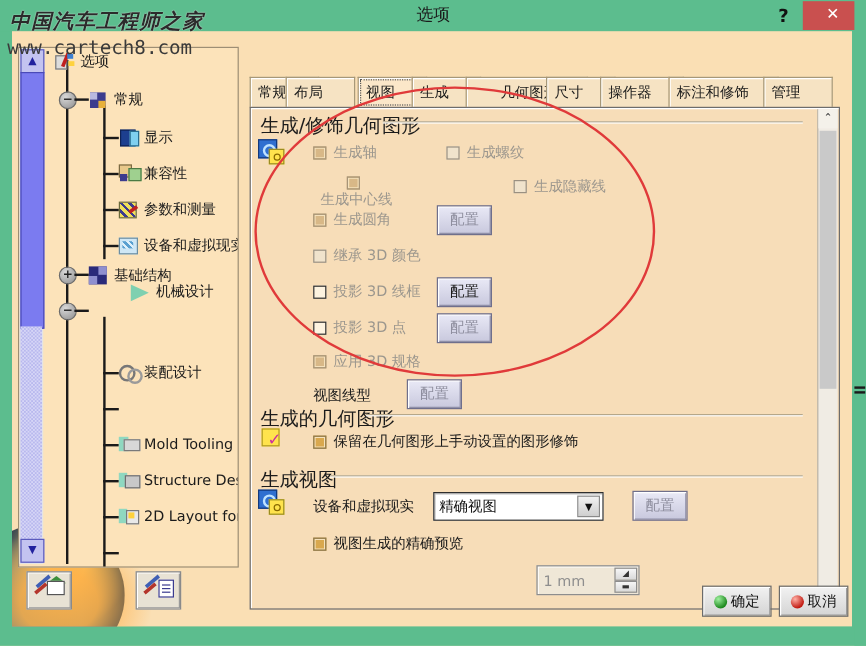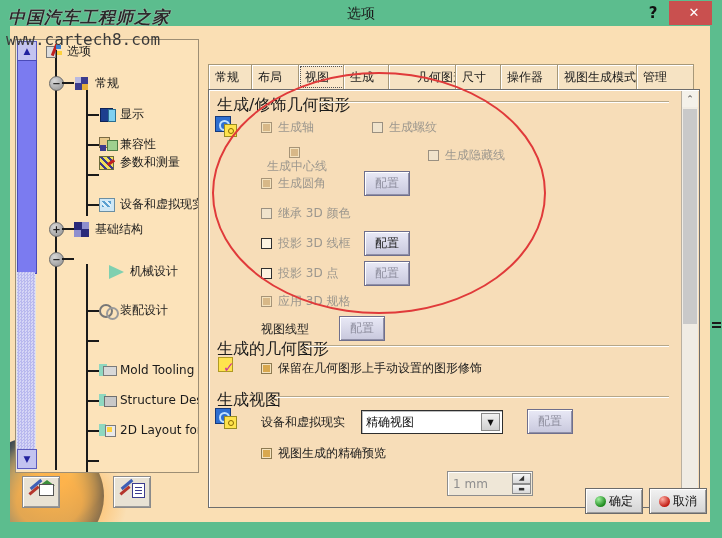--- a/index.html
+++ b/index.html
@@ -324,21 +324,21 @@
       <div class="node" style="left:61px;top:93px;">
         <span class="ico">
           <i style="left:0;top:0;width:9px;height:9px;background:#e8c98a;border:1px solid #7a6a44;"></i>
           <i style="left:8px;top:3px;width:9px;height:9px;background:#9fd08f;border:1px solid #4c7a44;"></i>
           <i style="left:1px;top:8px;width:6px;height:6px;background:#3c3c8e;"></i>
         </span>
         <span class="lbl">兼容性</span>
       </div>
 
       <div class="hline" style="left:48px;top:134px;width:13px;"></div>
-      <div class="node" style="left:61px;top:111px;">
+      <div class="node" style="left:61px;top:123px;">
         <span class="ico">
           <i style="left:0;top:1px;width:13px;height:12px;background:repeating-linear-gradient(45deg,#f0e05a 0 3px,#3c3c8e 3px 5px);border:1px solid #6a6a3a;"></i>
           <i style="left:8px;top:6px;width:8px;height:3px;background:#c02020;transform:rotate(-35deg);"></i>
         </span>
         <span class="lbl">参数和测量</span>
       </div>
 
       <div class="hline" style="left:48px;top:164px;width:13px;"></div>
       <div class="node" style="left:61px;top:153px;">
         <span class="ico">
@@ -354,21 +354,21 @@
         <span class="ico">
           <i style="left:0;top:0;width:15px;height:15px;background:#2a2a7a;"></i>
           <i style="left:8px;top:0;width:7px;height:7px;background:#8f8fcf;"></i>
           <i style="left:0;top:8px;width:7px;height:7px;background:#8f8fcf;"></i>
         </span>
         <span class="lbl">基础结构</span>
       </div>
 
       <div class="exp" style="left:11px;top:212px;">−</div>
       <div class="hline" style="left:24px;top:218px;width:12px;"></div>
-      <div class="node" style="left:36px;top:220px;padding-left:35px;">
+      <div class="node" style="left:36px;top:192px;padding-left:35px;">
         <span class="ico">
           <i style="left:0;top:1px;width:0;height:0;border-top:7px solid transparent;border-bottom:7px solid transparent;border-left:15px solid #7fd0b0;"></i>
         </span>
         <span class="lbl">机械设计</span>
       </div>
 
       <div class="hline" style="left:48px;top:270px;width:13px;"></div>
       <div class="node" style="left:61px;top:259px;">
         <span class="ico">
           <i style="left:0;top:1px;width:10px;height:10px;border:2px solid #777;border-radius:50%;"></i>
@@ -422,27 +422,27 @@
         <b style="top:3px"></b>
         <b style="top:6px"></b>
         <b style="top:9px"></b>
       </span>
     <span class="hammer"></span>
     <span class="handle"></span>
   </div>
 
   <div class="tabstrip">
     <div class="tab" style="left:0px;width:44px;">常规</div>
-    <div class="tab" style="left:43px;width:44px;">布局</div>
+    <div class="tab" style="left:30px;width:44px;">布局</div>
     <div class="tab active" style="left:90px;width:44px;">视图</div>
     <div class="tab" style="left:135px;width:44px;">生成</div>
     <div class="tab" style="left:180px;width:66px;padding-left:28px;">几何图形</div>
     <div class="tab" style="left:247px;width:44px;">尺寸</div>
     <div class="tab" style="left:292px;width:56px;">操作器</div>
-    <div class="tab" style="left:349px;width:78px;">视图生成模式</div>
+    <div class="tab" style="left:349px;width:78px;">标注和修饰</div>
     <div class="tab" style="left:428px;width:44px;">管理</div>
   </div>
 
   <div class="panel">
 
     <div class="pscroll">
       <div class="arr up">⌃</div>
       <div class="thumb"></div>
       <div class="arr down">⌄</div>
     </div>

